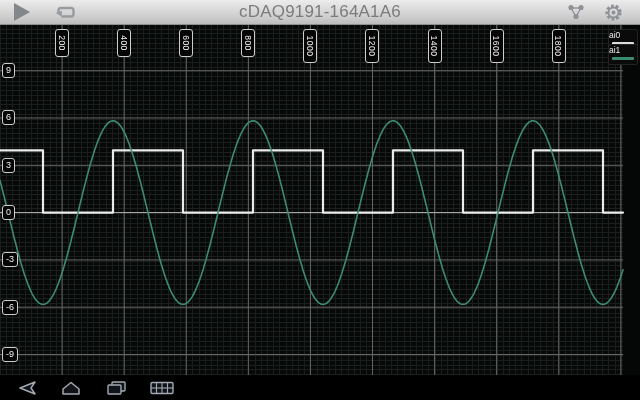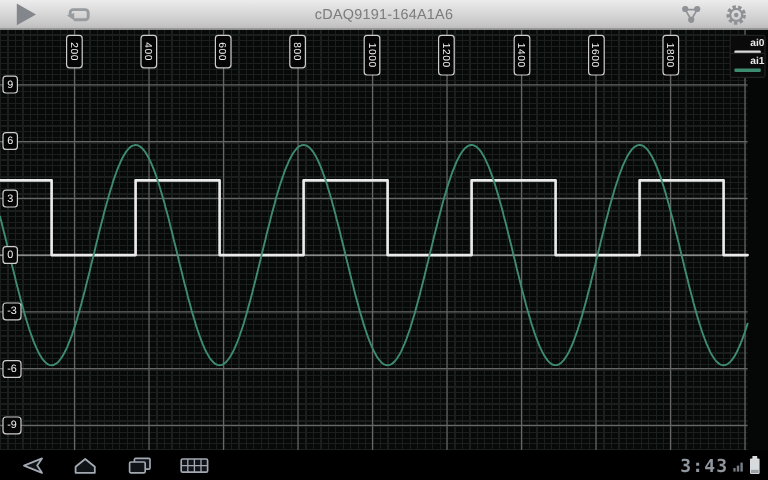--- a/index.html
+++ b/index.html
@@ -6,34 +6,34 @@
   body{width:640px;height:400px;overflow:hidden;font-family:"Liberation Sans",sans-serif;}
   .screen{position:relative;width:640px;height:400px;background:#000;}
 
   
   .action-bar{position:absolute;top:0;left:0;width:640px;height:24px;
     background:linear-gradient(#ececec,#c9c9c9 80%,#bdbdbd);
     border-bottom:1px solid #8f8f8f;z-index:30;}
   .abar-btn{position:absolute;top:0;height:24px;display:flex;align-items:center;justify-content:center;}
   .play-tri{width:0;height:0;border-left:16px solid #83878c;border-top:9px solid transparent;border-bottom:9px solid transparent;}
   .abar-title{position:absolute;left:120px;right:120px;top:0;height:24px;line-height:24px;
-    text-align:center;color:#7b7b7b;font-size:12px;letter-spacing:.2px;}
+    text-align:center;color:#7b7b7b;font-size:17px;letter-spacing:.2px;}
 
   
   .graph-area{position:absolute;top:24px;left:0;width:640px;height:351px;background:#050606;}
   #grid{position:absolute;left:0;top:0;width:623px;height:351px;background-color:#070808;}
   #plot-svg{position:absolute;left:0;top:0;z-index:1;}
   .xtick{position:absolute;z-index:3;width:12px;background:#050505;border:1px solid #cdcdcd;border-radius:3px;
     color:#f2f2f2;display:flex;align-items:center;justify-content:center;}
   .xtick span{display:block;transform:rotate(90deg);font-size:8.5px;white-space:nowrap;letter-spacing:.5px;}
   .ytick{position:absolute;z-index:3;left:2px;height:13px;line-height:13px;padding:0 3px;background:#050505;
     border:1px solid #cdcdcd;border-radius:3px;color:#f2f2f2;font-size:9px;}
   .legend{position:absolute;right:2px;top:0;z-index:4;}
   .chip{position:absolute;right:0;width:28px;height:19px;background:#0a0a0a;border:1px solid #222;border-radius:2px;}
-  .chip .lab{text-align:right;font-size:8.5px;color:#e9e9e9;line-height:11px;font-weight:bold;}
+  .chip .lab{text-align:left;font-size:8.5px;color:#e9e9e9;line-height:11px;}
   .chip .bar{height:3px;margin:1px 3px 0 3px;border-radius:1px;}
 
   
   .system-bar{position:absolute;left:0;top:375px;width:640px;height:25px;background:#000;z-index:30;
     display:flex;align-items:center;}
   .nav-btn{height:25px;display:flex;align-items:center;justify-content:center;padding:0 7px;margin-left:7px;}
   .status-cluster{position:absolute;right:6px;top:0;height:25px;display:flex;align-items:center;gap:4px;}
   .clock{font-family:"DejaVu Sans Mono",monospace;font-weight:bold;font-size:15px;color:#8f969d;letter-spacing:1px;}
 </style>
 </head>
@@ -163,28 +163,15 @@
     </div>
     <div class="nav-btn">
       <svg width="26" height="16" viewBox="0 0 26 16">
         <rect x="2" y="2.5" width="22" height="11" rx="1.2" fill="#101318" stroke="#a3a9b2" stroke-width="1.4"></rect>
         <line x1="7.5" y1="2.5" x2="7.5" y2="13.5" stroke="#a3a9b2" stroke-width="1.1"></line>
         <line x1="13" y1="2.5" x2="13" y2="13.5" stroke="#a3a9b2" stroke-width="1.1"></line>
         <line x1="18.5" y1="2.5" x2="18.5" y2="13.5" stroke="#a3a9b2" stroke-width="1.1"></line>
         <line x1="2" y1="8" x2="24" y2="8" stroke="#a3a9b2" stroke-width="1.1"></line>
       </svg>
     </div>
-    <div class="status-cluster">
-      <span class="clock">3:43</span>
-      <svg width="9" height="12" viewBox="0 0 9 12">
-        <rect x="0" y="8" width="2" height="3" fill="#757c84"></rect>
-        <rect x="3" y="6" width="2" height="5" fill="#757c84"></rect>
-        <rect x="6" y="3.5" width="2" height="7.5" fill="#757c84"></rect>
-      </svg>
-      <svg width="10" height="17" viewBox="0 0 10 17">
-        <rect x="3" y="1" width="4" height="2.5" fill="#d8dbde"></rect>
-        <rect x="1" y="3" width="8" height="13" rx="1" fill="#d8dbde"></rect>
-        <rect x="1.8" y="12.5" width="6.4" height="2.8" fill="#9aa0a6"></rect>
-      </svg>
-    </div>
   </nav>
 
 </div>
 
 </body></html>

